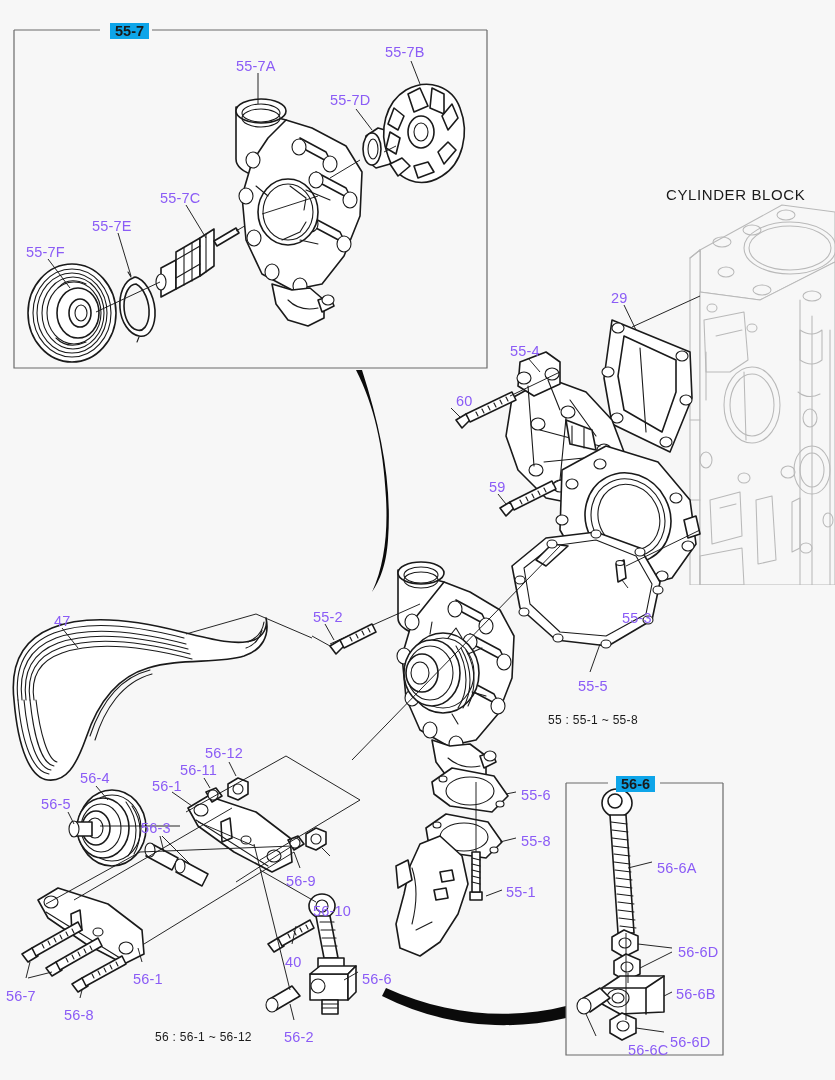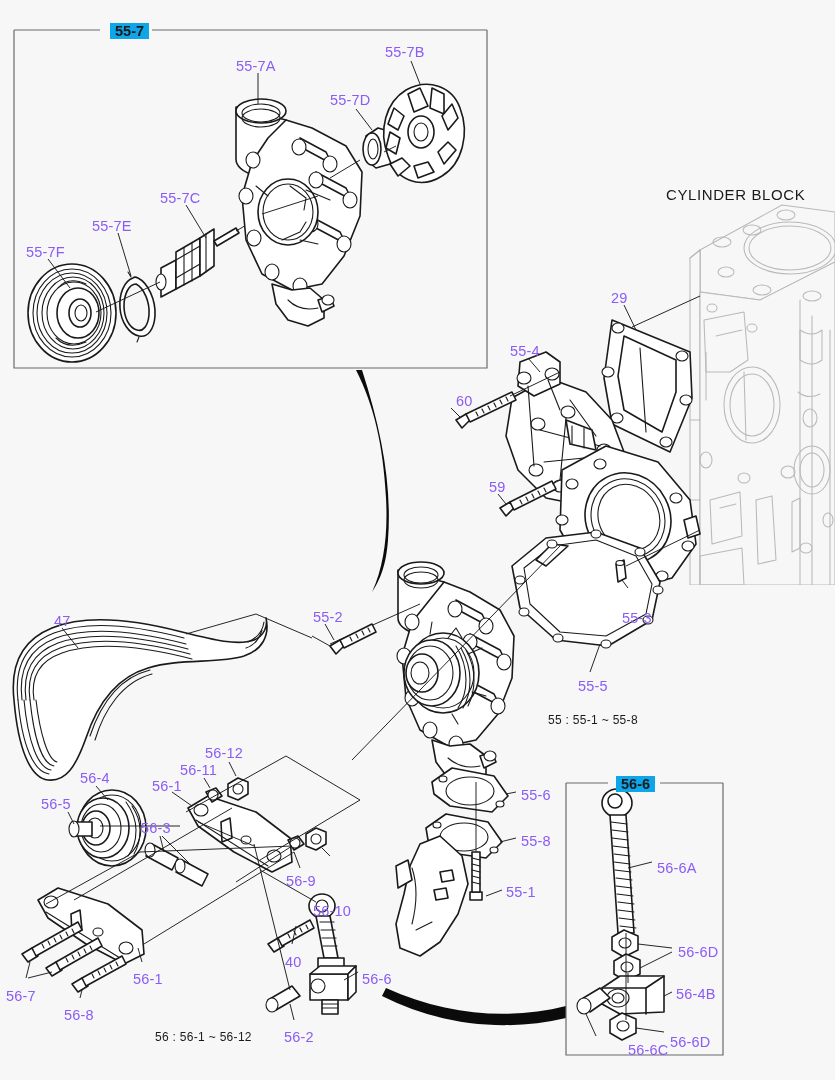--- a/index.html
+++ b/index.html
@@ -744,17 +744,17 @@
   <div class="lbl" style="left:313px;top:860px;margin-top:44px;">56-10</div>
   <div class="lbl" style="left:6px;top:989px;">56-7</div>
   <div class="lbl" style="left:64px;top:1008px;">56-8</div>
   <div class="lbl" style="left:133px;top:972px;">56-1</div>
   <div class="lbl" style="left:285px;top:955px;">40</div>
   <div class="lbl" style="left:362px;top:972px;">56-6</div>
   <div class="lbl" style="left:284px;top:1030px;">56-2</div>
 
   <div class="lbl" style="left:657px;top:861px;">56-6A</div>
   <div class="lbl" style="left:678px;top:945px;">56-6D</div>
-  <div class="lbl" style="left:676px;top:987px;">56-4B</div>
+  <div class="lbl" style="left:676px;top:987px;">56-6B</div>
   <div class="lbl" style="left:584px;top:1043px;margin-left:44px;">56-6C</div>
   <div class="lbl" style="left:670px;top:1035px;">56-6D</div>
 
 </div>
 
 </body></html>

